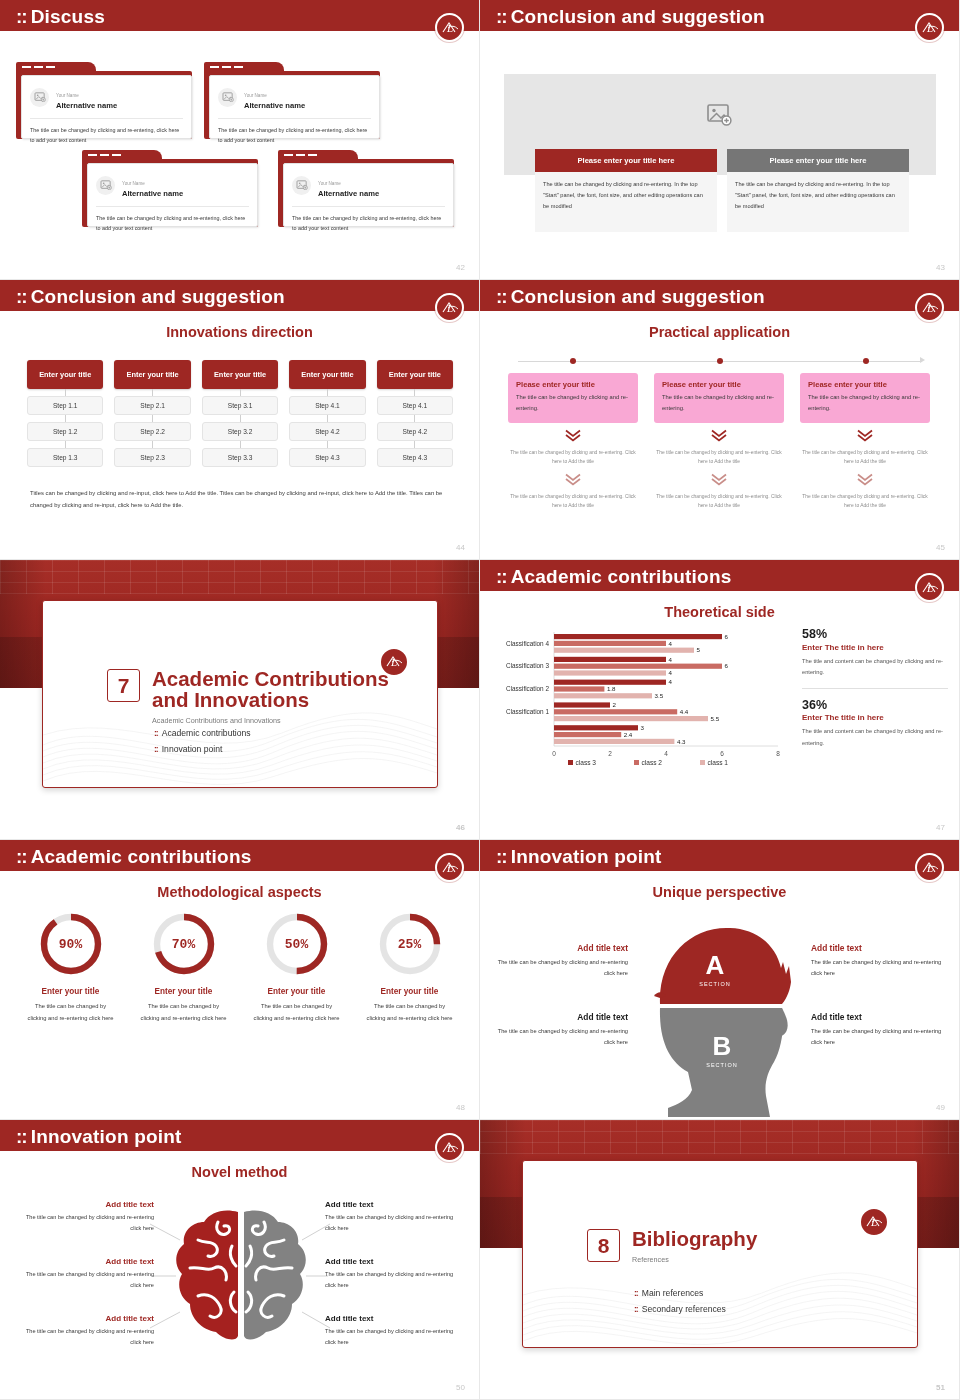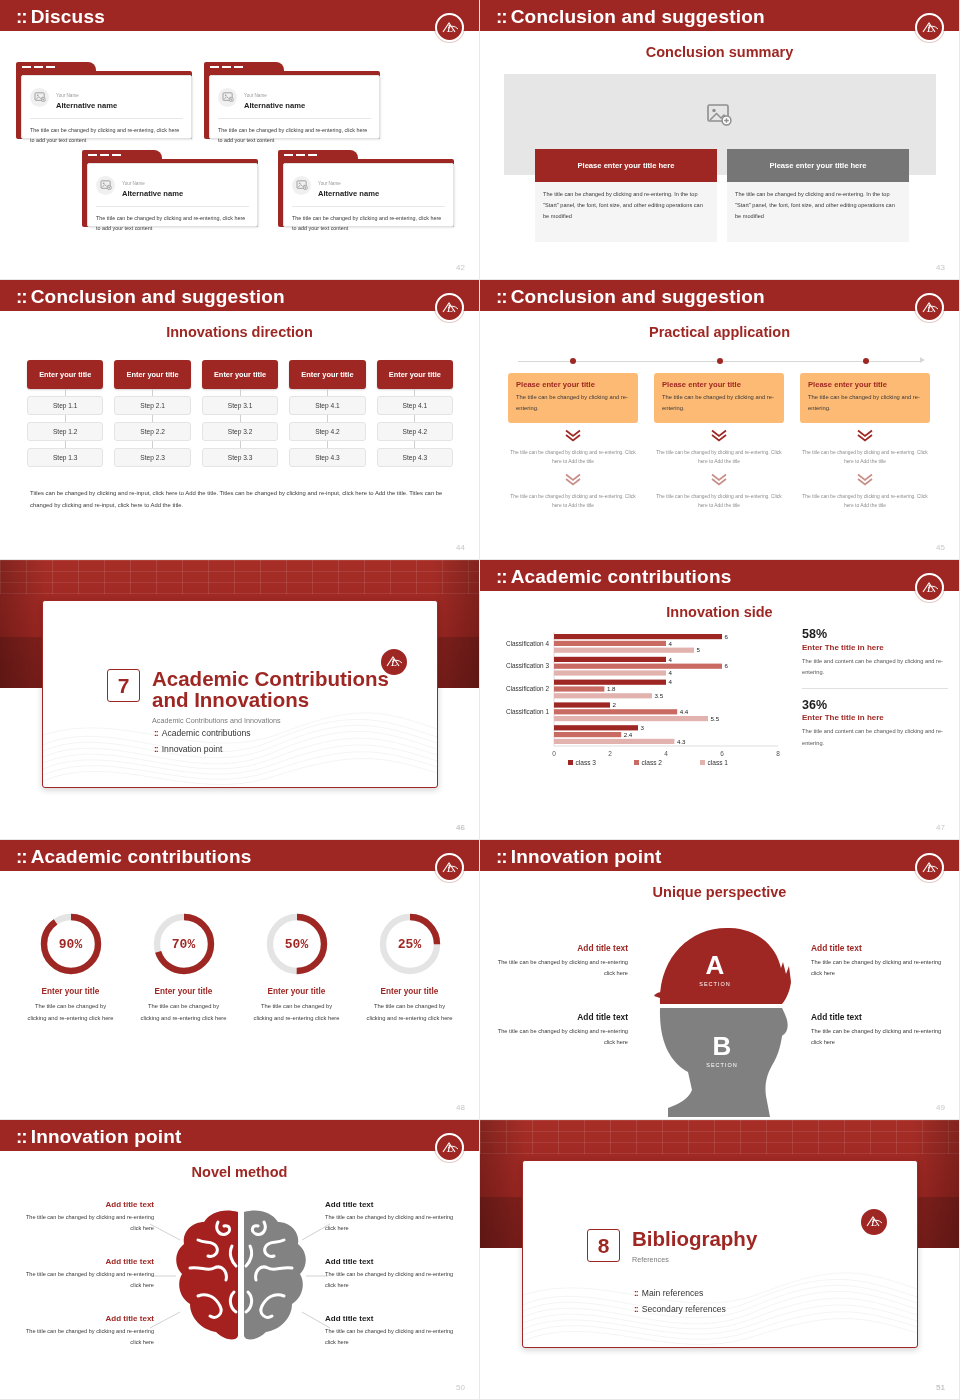--- a/index.html
+++ b/index.html
@@ -86,21 +86,21 @@
     position: absolute; left: 24px; top: 74px; width: 432px; height: 101px;
     background: #e6e6e6;
   }
   .cs-ph { position: absolute; left: 50%; top: 30px; transform: translateX(-50%); }
   .cs-cols {
     position: absolute; left: 55px; top: 149px; width: 374px;
     display: flex; gap: 10px;
   }
   .cs-col { width: 182px; }
   .cs-bar {
-    height: 33px; display: flex; align-items: center; justify-content: center;
+    height: 23px; display: flex; align-items: center; justify-content: center;
     color: #fff; font-size: 7.6px; font-weight: bold;
   }
   .cs-bar.red { background: #9e2723; }
   .cs-bar.gray { background: #767676; }
   .cs-txt {
     background: #f5f5f5; padding: 7px 8px 9px 8px;
     font-size: 5.6px; color: #3a3a3a; line-height: 1.95; min-height: 60px;
   }
 
   
@@ -137,21 +137,21 @@
   }
   .pa-dot {
     position: absolute; top: 77.5px; width: 6px; height: 6px; border-radius: 50%;
     background: #9e2723;
   }
   .pa-cols {
     position: absolute; left: 28px; top: 93px; width: 424px;
     display: flex; gap: 16px;
   }
   .pa-col { width: 130px; }
-  .pa-card { background: #fdba74; border-radius: 3px; padding: 7px 8px 8px 8px; }
+  .pa-card { background: #f9a8d4; border-radius: 3px; padding: 7px 8px 8px 8px; }
   .pa-card h4 { color: #9e2723; font-size: 7.6px; font-weight: bold; margin-bottom: 3px; }
   .pa-card p { font-size: 5.8px; color: #3a3a3a; line-height: 1.95; }
   .pa-chev { text-align: center; margin: 5px 0 2px 0; }
   .pa-note { text-align: center; font-size: 4.9px; color: #8d8d8d; line-height: 1.95; }
 
   
   .div-slide { background: #ffffff; }
   .div-bg {
     position: absolute; left: 0; top: 0; width: 100%; height: 128px;
     background: linear-gradient(180deg, #a62e27 0%, #9d2722 45%, #8e221e 100%);
@@ -381,21 +381,20 @@
     <div class="hdr-title">
       <span class="cc">::</span><span>Conclusion and suggestion</span>
     </div>
     <div class="logo">
       <svg width="22" height="16" viewBox="0 0 22 16">
           <text x="11" y="12" font-size="11" font-style="italic" font-family="Liberation Serif, serif" fill="#fff" text-anchor="middle">L</text>
           <path d="M4 12 L10 3 L16 12" stroke="#fff" stroke-width="1.1" fill="none"></path>
           <path d="M9 8 Q14 4 19 9" stroke="#fff" stroke-width="1" fill="none"></path>
         </svg>
     </div>
-    <div class="sub-title">Conclusion summary</div>
 
     <div class="cs-panel">
       <span class="cs-ph">
         <svg width="26" height="22" viewBox="0 0 26 22">
             <rect x="1" y="1" width="20" height="16" rx="1.5" fill="none" stroke="#8e8e8e" stroke-width="1.6"></rect>
             <circle cx="7" cy="6.5" r="1.7" fill="#8e8e8e"></circle>
             <path d="M3 16 L9.5 9.5 L14 14 L17 11 L21 15.5" stroke="#8e8e8e" stroke-width="1.5" fill="none"></path>
             <circle cx="19.5" cy="16.5" r="4.4" fill="#fff" stroke="#8e8e8e" stroke-width="1.5"></circle>
             <path d="M19.5 14.2v4.6M17.2 16.5h4.6" stroke="#8e8e8e" stroke-width="1.4"></path>
           </svg>
@@ -612,21 +611,21 @@
     <div class="hdr-title">
       <span class="cc">::</span><span>Academic contributions</span>
     </div>
     <div class="logo">
       <svg width="22" height="16" viewBox="0 0 22 16">
           <text x="11" y="12" font-size="11" font-style="italic" font-family="Liberation Serif, serif" fill="#fff" text-anchor="middle">L</text>
           <path d="M4 12 L10 3 L16 12" stroke="#fff" stroke-width="1.1" fill="none"></path>
           <path d="M9 8 Q14 4 19 9" stroke="#fff" stroke-width="1" fill="none"></path>
         </svg>
     </div>
-    <div class="sub-title">Innovation side</div>
+    <div class="sub-title">Theoretical side</div>
 
     <div class="chart-wrap">
       <svg id="barchart" width="300" height="150" viewBox="0 0 300 150">
           <line x1="62" y1="120" x2="286" y2="120" stroke="#d6d6d6" stroke-width="0.8"></line>
           <line x1="62" y1="6" x2="62" y2="120" stroke="#d6d6d6" stroke-width="0.8"></line>
           <text x="62" y="130" font-size="6.5" fill="#555" text-anchor="middle" font-family="Liberation Sans, sans-serif">0</text>
           <text x="118" y="130" font-size="6.5" fill="#555" text-anchor="middle" font-family="Liberation Sans, sans-serif">2</text>
           <text x="174" y="130" font-size="6.5" fill="#555" text-anchor="middle" font-family="Liberation Sans, sans-serif">4</text>
           <text x="230" y="130" font-size="6.5" fill="#555" text-anchor="middle" font-family="Liberation Sans, sans-serif">6</text>
           <text x="286" y="130" font-size="6.5" fill="#555" text-anchor="middle" font-family="Liberation Sans, sans-serif">8</text>
@@ -694,20 +693,21 @@
     <div class="hdr-title">
       <span class="cc">::</span><span>Academic contributions</span>
     </div>
     <div class="logo">
       <svg width="22" height="16" viewBox="0 0 22 16">
           <text x="11" y="12" font-size="11" font-style="italic" font-family="Liberation Serif, serif" fill="#fff" text-anchor="middle">L</text>
           <path d="M4 12 L10 3 L16 12" stroke="#fff" stroke-width="1.1" fill="none"></path>
           <path d="M9 8 Q14 4 19 9" stroke="#fff" stroke-width="1" fill="none"></path>
         </svg>
     </div>
+    <div class="sub-title">Methodological aspects</div>
 
     <div class="dn-row" id="donut-row">
       <div class="dn-cell">
         <div class="dn-ring">
           <svg width="68" height="68" viewBox="0 0 68 68">
               <circle cx="34" cy="34" r="27" fill="none" stroke="#e4e4e4" stroke-width="6.4"></circle>
               <circle cx="34" cy="34" r="27" fill="none" stroke="#9e2723" stroke-width="6.4" stroke-dasharray="152.68140296446393 169.64600329384882" transform="rotate(-90 34 34)"></circle>
             </svg>
           <span class="dn-val">90%</span>
         </div>

